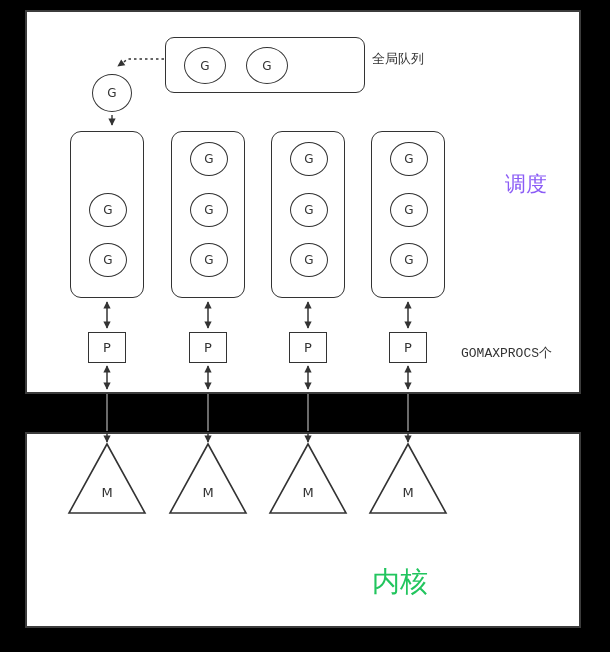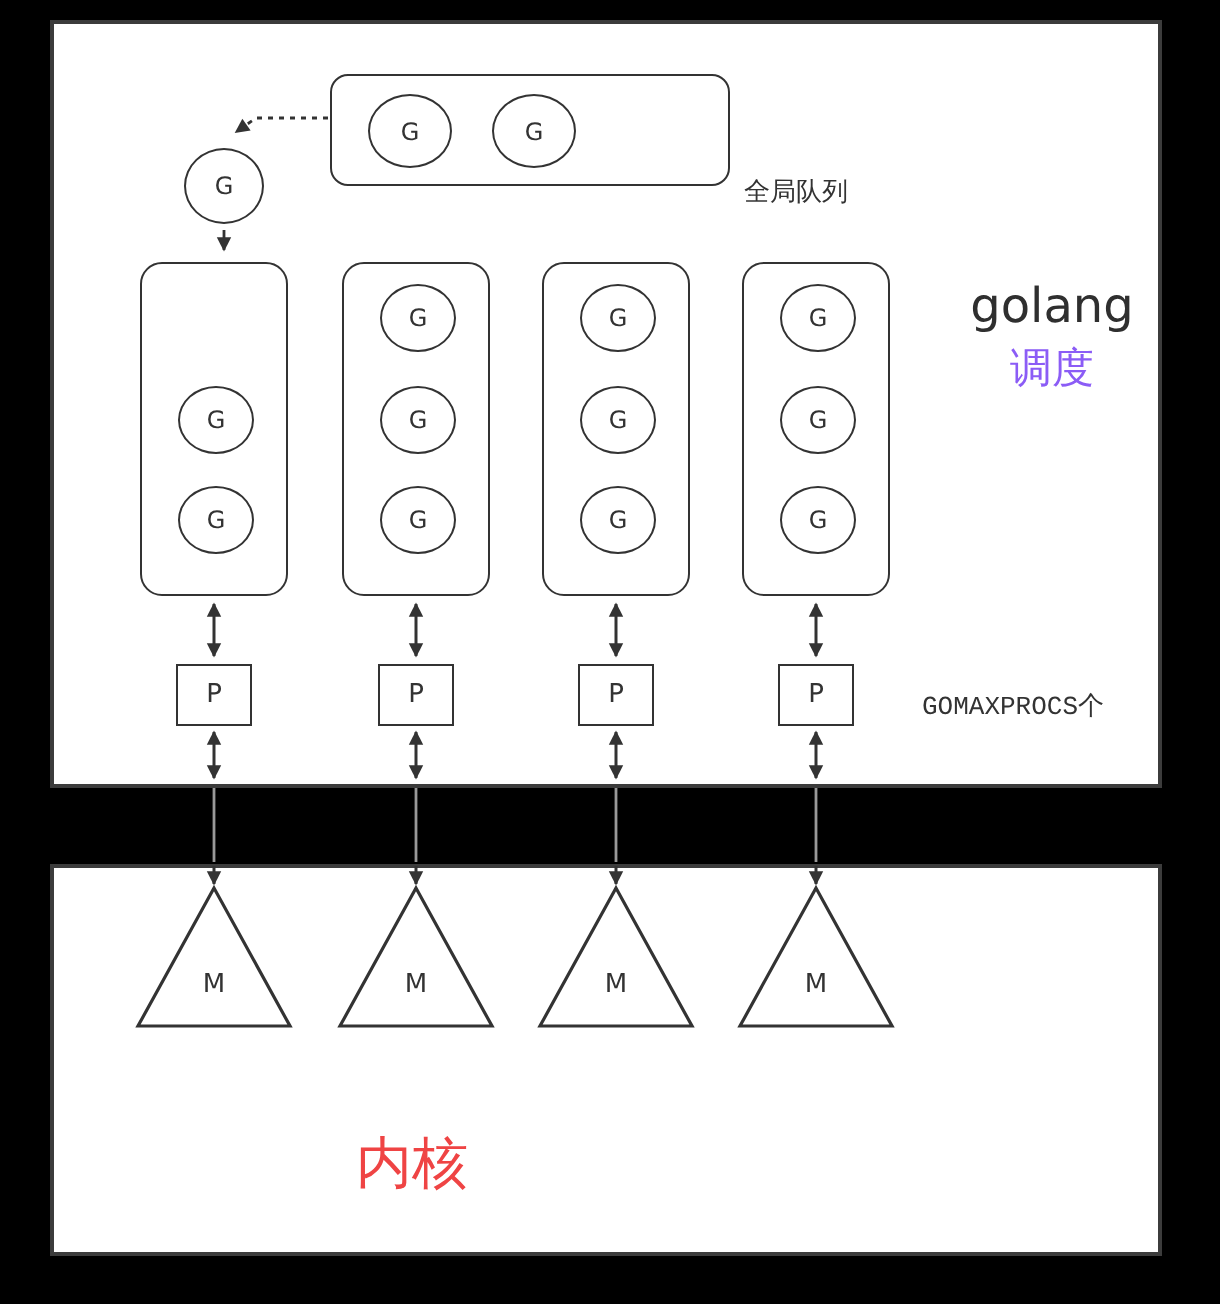--- a/index.html
+++ b/index.html
@@ -45,25 +45,25 @@
 
   .pbox {
     position:absolute; top:332px; width:38px; height:31px;
     border:1.6px solid #333; background:#fff;
     display:flex; align-items:center; justify-content:center;
     font-size:13px; color:#333;
   }
   .p1 { left:88px; }  .p2 { left:189px; }  .p3 { left:289px; }  .p4 { left:389px; }
 
   .label { position:absolute; color:#333; }
-  .global-queue-label { left:372px; top:50px; font-size:13px;margin-top:37px; }
+  .global-queue-label { left:372px; top:50px; font-size:13px; }
   .title1 { left:468px; top:139px; width:116px; text-align:center; font-size:24px; color:#2f2f2f; }
   .title2 { left:468px; top:170px; width:116px; text-align:center; font-size:21px; color:#8b5cf6; }
   .gomaxprocs { left:461px; top:344px; font-size:13px;font-family:Liberation Mono, monospace; }
-  .kernel { left:178px; top:563px; width:250px; text-align:left; font-size:28px; color:#ef4444; }
+  .kernel { left:178px; top:563px; width:250px; text-align:right; font-size:28px; color:#22c55e; }
   .m-label { position:absolute; top:485px; width:30px; text-align:center; font-size:13px; color:#333; }
   .m1 { left:92px; }  .m2 { left:193px; }  .m3 { left:293px; }  .m4 { left:393px; }
 </style>
 </head>
 <body>
 
 <div class="canvas">
 
   <div class="box top-box"></div>
   <div class="box bottom-box"></div>
@@ -157,21 +157,20 @@
       <span>G</span>
     </div>
     <div class="gcircle lq-g slot2">
       <span>G</span>
     </div>
     <div class="gcircle lq-g slot3">
       <span>G</span>
     </div>
   </div>
 
-  <div class="label title1">golang</div>
   <div class="label title2">调度</div>
 
   <div class="pbox p1">
     <span>P</span>
   </div>
   <div class="pbox p2">
     <span>P</span>
   </div>
   <div class="pbox p3">
     <span>P</span>

